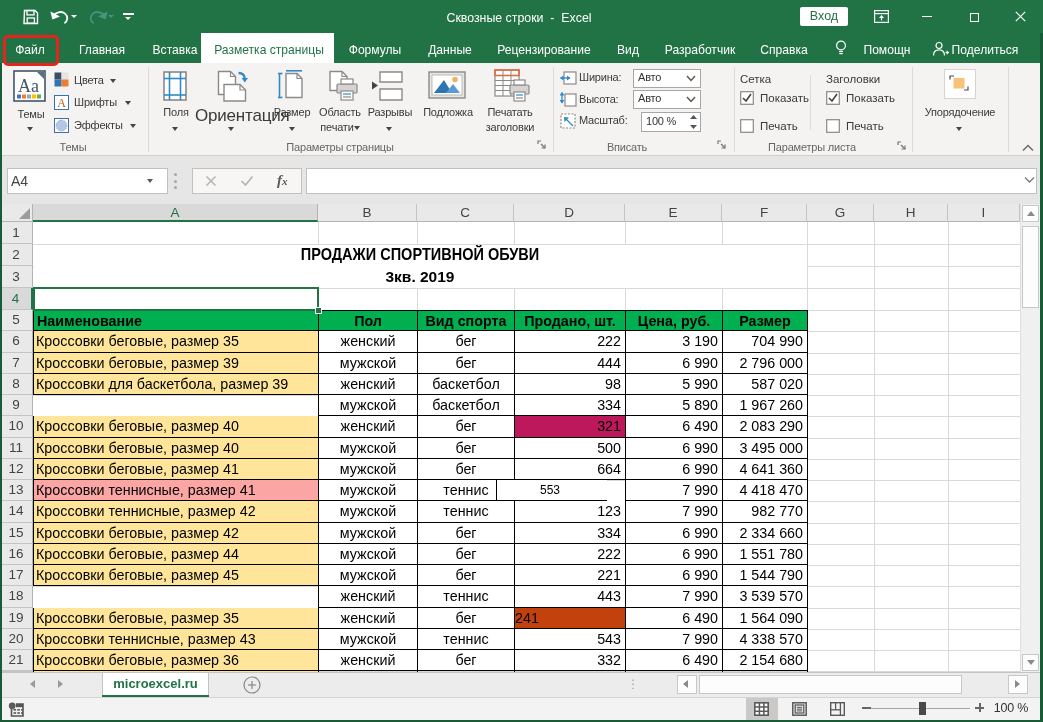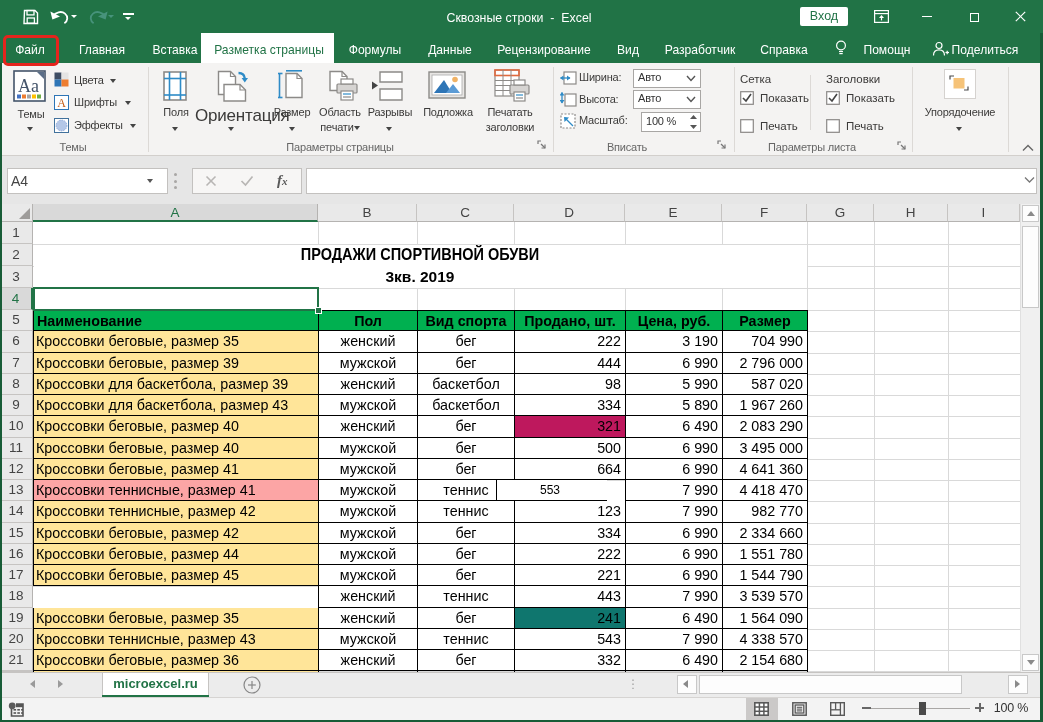--- a/index.html
+++ b/index.html
@@ -403,21 +403,20 @@
     <div style="position:absolute;left:625px;top:352.52px;width:97px;height:21.26px;background:#fff;text-align:right;padding-right:4px;border-left:1px solid #000;border-bottom:1px solid #000;color:#000;font-size:14.3px;line-height:20.26px;white-space:nowrap;overflow:hidden;">6 990</div>
     <div style="position:absolute;left:722px;top:352.52px;width:85px;height:21.26px;background:#fff;text-align:right;padding-right:4px;border-left:1px solid #000;border-bottom:1px solid #000;color:#000;font-size:14.3px;line-height:20.26px;white-space:nowrap;overflow:hidden;">2 796 000</div>
     <div style="position:absolute;left:807px;top:352.52px;width:1px;height:21.26px;background:#000;"></div>
     <div style="position:absolute;left:33px;top:373.78px;width:285px;height:21.26px;background:#ffe599;text-align:left;padding-left:2px;border-left:1px solid #000;border-bottom:1px solid #000;color:#000;font-size:14.3px;line-height:20.26px;white-space:nowrap;overflow:hidden;">Кроссовки для баскетбола, размер 39</div>
     <div style="position:absolute;left:318px;top:373.78px;width:99px;height:21.26px;background:#fff;text-align:center;border-left:1px solid #000;border-bottom:1px solid #000;color:#000;font-size:14.3px;line-height:20.26px;white-space:nowrap;overflow:hidden;">женский</div>
     <div style="position:absolute;left:417px;top:373.78px;width:97px;height:21.26px;background:#fff;text-align:center;border-left:1px solid #000;border-bottom:1px solid #000;color:#000;font-size:14.3px;line-height:20.26px;white-space:nowrap;overflow:hidden;">баскетбол</div>
     <div style="position:absolute;left:514px;top:373.78px;width:111px;height:21.26px;background:#fff;text-align:right;padding-right:4px;border-left:1px solid #000;border-bottom:1px solid #000;color:#000;font-size:14.3px;line-height:20.26px;white-space:nowrap;overflow:hidden;">98</div>
     <div style="position:absolute;left:625px;top:373.78px;width:97px;height:21.26px;background:#fff;text-align:right;padding-right:4px;border-left:1px solid #000;border-bottom:1px solid #000;color:#000;font-size:14.3px;line-height:20.26px;white-space:nowrap;overflow:hidden;">5 990</div>
     <div style="position:absolute;left:722px;top:373.78px;width:85px;height:21.26px;background:#fff;text-align:right;padding-right:4px;border-left:1px solid #000;border-bottom:1px solid #000;color:#000;font-size:14.3px;line-height:20.26px;white-space:nowrap;overflow:hidden;">587 020</div>
     <div style="position:absolute;left:807px;top:373.78px;width:1px;height:21.26px;background:#000;"></div>
-    <div style="position:absolute;left:33px;top:395.04px;width:285px;height:21.26px;background:#ffe599;text-align:left;padding-left:2px;border-left:1px solid #000;border-bottom:1px solid #000;color:#000;font-size:14.3px;line-height:20.26px;white-space:nowrap;overflow:hidden;">Кроссовки для баскетбола, размер 43</div>
     <div style="position:absolute;left:318px;top:395.04px;width:99px;height:21.26px;background:#fff;text-align:center;border-left:1px solid #000;border-bottom:1px solid #000;color:#000;font-size:14.3px;line-height:20.26px;white-space:nowrap;overflow:hidden;">мужской</div>
     <div style="position:absolute;left:417px;top:395.04px;width:97px;height:21.26px;background:#fff;text-align:center;border-left:1px solid #000;border-bottom:1px solid #000;color:#000;font-size:14.3px;line-height:20.26px;white-space:nowrap;overflow:hidden;">баскетбол</div>
     <div style="position:absolute;left:514px;top:395.04px;width:111px;height:21.26px;background:#fff;text-align:right;padding-right:4px;border-left:1px solid #000;border-bottom:1px solid #000;color:#000;font-size:14.3px;line-height:20.26px;white-space:nowrap;overflow:hidden;">334</div>
     <div style="position:absolute;left:625px;top:395.04px;width:97px;height:21.26px;background:#fff;text-align:right;padding-right:4px;border-left:1px solid #000;border-bottom:1px solid #000;color:#000;font-size:14.3px;line-height:20.26px;white-space:nowrap;overflow:hidden;">5 890</div>
     <div style="position:absolute;left:722px;top:395.04px;width:85px;height:21.26px;background:#fff;text-align:right;padding-right:4px;border-left:1px solid #000;border-bottom:1px solid #000;color:#000;font-size:14.3px;line-height:20.26px;white-space:nowrap;overflow:hidden;">1 967 260</div>
     <div style="position:absolute;left:807px;top:395.04px;width:1px;height:21.26px;background:#000;"></div>
     <div style="position:absolute;left:33px;top:416.3px;width:285px;height:21.26px;background:#ffe599;text-align:left;padding-left:2px;border-left:1px solid #000;border-bottom:1px solid #000;color:#000;font-size:14.3px;line-height:20.26px;white-space:nowrap;overflow:hidden;">Кроссовки беговые, размер 40</div>
     <div style="position:absolute;left:318px;top:416.3px;width:99px;height:21.26px;background:#fff;text-align:center;border-left:1px solid #000;border-bottom:1px solid #000;color:#000;font-size:14.3px;line-height:20.26px;white-space:nowrap;overflow:hidden;">женский</div>
     <div style="position:absolute;left:417px;top:416.3px;width:97px;height:21.26px;background:#fff;text-align:center;border-left:1px solid #000;border-bottom:1px solid #000;color:#000;font-size:14.3px;line-height:20.26px;white-space:nowrap;overflow:hidden;">бег</div>
     <div style="position:absolute;left:514px;top:416.3px;width:111px;height:21.26px;background:#be185d;text-align:right;padding-right:4px;border-left:1px solid #000;border-bottom:1px solid #000;color:#000;font-size:14.3px;line-height:20.26px;white-space:nowrap;overflow:hidden;">321</div>
@@ -475,21 +474,21 @@
     <div style="position:absolute;left:807px;top:565.12px;width:1px;height:21.26px;background:#000;"></div>
     <div style="position:absolute;left:318px;top:586.38px;width:99px;height:21.26px;background:#fff;text-align:center;border-left:1px solid #000;border-bottom:1px solid #000;color:#000;font-size:14.3px;line-height:20.26px;white-space:nowrap;overflow:hidden;">женский</div>
     <div style="position:absolute;left:417px;top:586.38px;width:97px;height:21.26px;background:#fff;text-align:center;border-left:1px solid #000;border-bottom:1px solid #000;color:#000;font-size:14.3px;line-height:20.26px;white-space:nowrap;overflow:hidden;">теннис</div>
     <div style="position:absolute;left:514px;top:586.38px;width:111px;height:21.26px;background:#fff;text-align:right;padding-right:4px;border-left:1px solid #000;border-bottom:1px solid #000;color:#000;font-size:14.3px;line-height:20.26px;white-space:nowrap;overflow:hidden;">443</div>
     <div style="position:absolute;left:625px;top:586.38px;width:97px;height:21.26px;background:#fff;text-align:right;padding-right:4px;border-left:1px solid #000;border-bottom:1px solid #000;color:#000;font-size:14.3px;line-height:20.26px;white-space:nowrap;overflow:hidden;">7 990</div>
     <div style="position:absolute;left:722px;top:586.38px;width:85px;height:21.26px;background:#fff;text-align:right;padding-right:4px;border-left:1px solid #000;border-bottom:1px solid #000;color:#000;font-size:14.3px;line-height:20.26px;white-space:nowrap;overflow:hidden;">3 539 570</div>
     <div style="position:absolute;left:807px;top:586.38px;width:1px;height:21.26px;background:#000;"></div>
     <div style="position:absolute;left:33px;top:607.6400000000001px;width:285px;height:21.26px;background:#ffe599;text-align:left;padding-left:2px;border-left:1px solid #000;border-bottom:1px solid #000;color:#000;font-size:14.3px;line-height:20.26px;white-space:nowrap;overflow:hidden;">Кроссовки беговые, размер 35</div>
     <div style="position:absolute;left:318px;top:607.6400000000001px;width:99px;height:21.26px;background:#fff;text-align:center;border-left:1px solid #000;border-bottom:1px solid #000;color:#000;font-size:14.3px;line-height:20.26px;white-space:nowrap;overflow:hidden;">женский</div>
     <div style="position:absolute;left:417px;top:607.6400000000001px;width:97px;height:21.26px;background:#fff;text-align:center;border-left:1px solid #000;border-bottom:1px solid #000;color:#000;font-size:14.3px;line-height:20.26px;white-space:nowrap;overflow:hidden;">бег</div>
-    <div style="position:absolute;left:514px;top:607.6400000000001px;width:111px;height:21.26px;background:#0f766e;text-align:right;padding-right:4px;border-left:1px solid #000;border-bottom:1px solid #000;color:#000;font-size:14.3px;line-height:20.26px;white-space:nowrap;overflow:hidden;">241</div>
+    <div style="position:absolute;left:514px;top:607.6400000000001px;width:111px;height:21.26px;background:#c2410c;text-align:left;padding-right:4px;border-left:1px solid #000;border-bottom:1px solid #000;color:#000;font-size:14.3px;line-height:20.26px;white-space:nowrap;overflow:hidden;">241</div>
     <div style="position:absolute;left:625px;top:607.6400000000001px;width:97px;height:21.26px;background:#fff;text-align:right;padding-right:4px;border-left:1px solid #000;border-bottom:1px solid #000;color:#000;font-size:14.3px;line-height:20.26px;white-space:nowrap;overflow:hidden;">6 490</div>
     <div style="position:absolute;left:722px;top:607.6400000000001px;width:85px;height:21.26px;background:#fff;text-align:right;padding-right:4px;border-left:1px solid #000;border-bottom:1px solid #000;color:#000;font-size:14.3px;line-height:20.26px;white-space:nowrap;overflow:hidden;">1 564 090</div>
     <div style="position:absolute;left:807px;top:607.6400000000001px;width:1px;height:21.26px;background:#000;"></div>
     <div style="position:absolute;left:33px;top:628.9000000000001px;width:285px;height:21.26px;background:#ffe599;text-align:left;padding-left:2px;border-left:1px solid #000;border-bottom:1px solid #000;color:#000;font-size:14.3px;line-height:20.26px;white-space:nowrap;overflow:hidden;">Кроссовки теннисные, размер 43</div>
     <div style="position:absolute;left:318px;top:628.9000000000001px;width:99px;height:21.26px;background:#fff;text-align:center;border-left:1px solid #000;border-bottom:1px solid #000;color:#000;font-size:14.3px;line-height:20.26px;white-space:nowrap;overflow:hidden;">мужской</div>
     <div style="position:absolute;left:417px;top:628.9000000000001px;width:97px;height:21.26px;background:#fff;text-align:center;border-left:1px solid #000;border-bottom:1px solid #000;color:#000;font-size:14.3px;line-height:20.26px;white-space:nowrap;overflow:hidden;">теннис</div>
     <div style="position:absolute;left:514px;top:628.9000000000001px;width:111px;height:21.26px;background:#fff;text-align:right;padding-right:4px;border-left:1px solid #000;border-bottom:1px solid #000;color:#000;font-size:14.3px;line-height:20.26px;white-space:nowrap;overflow:hidden;">543</div>
     <div style="position:absolute;left:625px;top:628.9000000000001px;width:97px;height:21.26px;background:#fff;text-align:right;padding-right:4px;border-left:1px solid #000;border-bottom:1px solid #000;color:#000;font-size:14.3px;line-height:20.26px;white-space:nowrap;overflow:hidden;">7 990</div>
     <div style="position:absolute;left:722px;top:628.9000000000001px;width:85px;height:21.26px;background:#fff;text-align:right;padding-right:4px;border-left:1px solid #000;border-bottom:1px solid #000;color:#000;font-size:14.3px;line-height:20.26px;white-space:nowrap;overflow:hidden;">4 338 570</div>
     <div style="position:absolute;left:807px;top:628.9000000000001px;width:1px;height:21.26px;background:#000;"></div>

